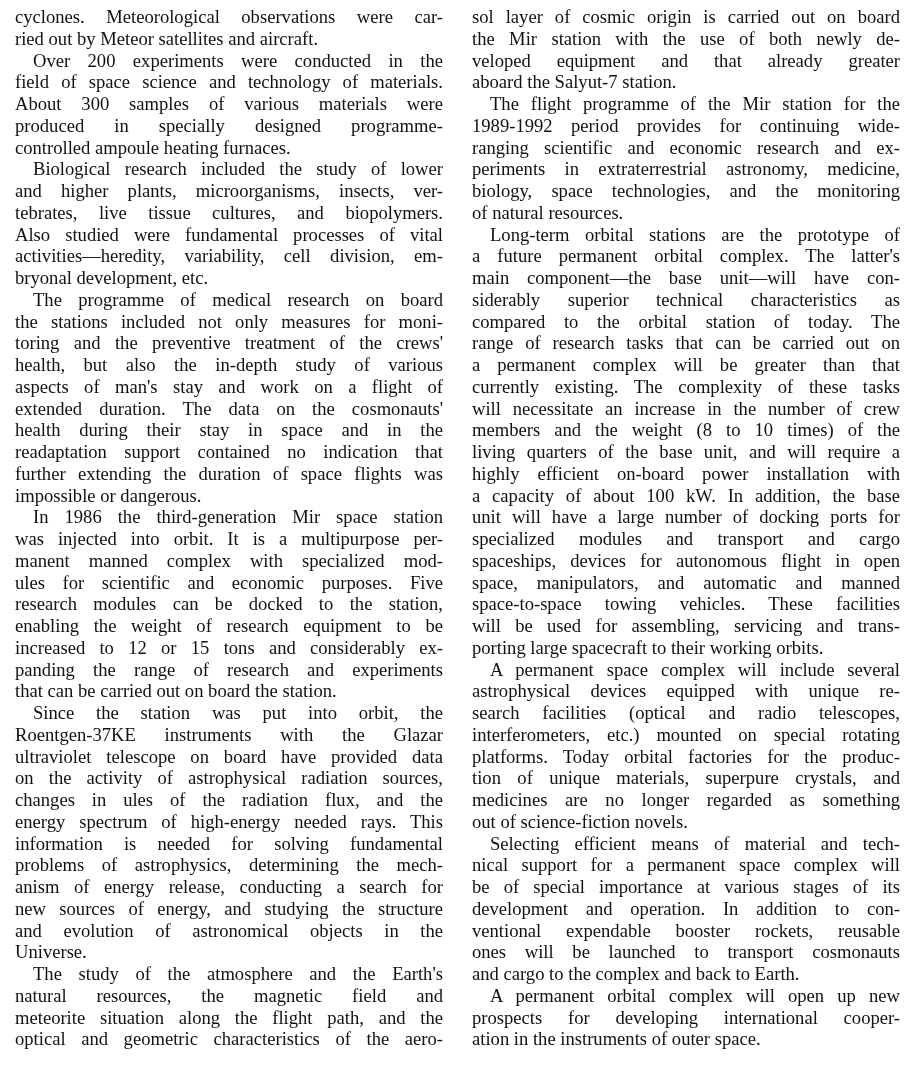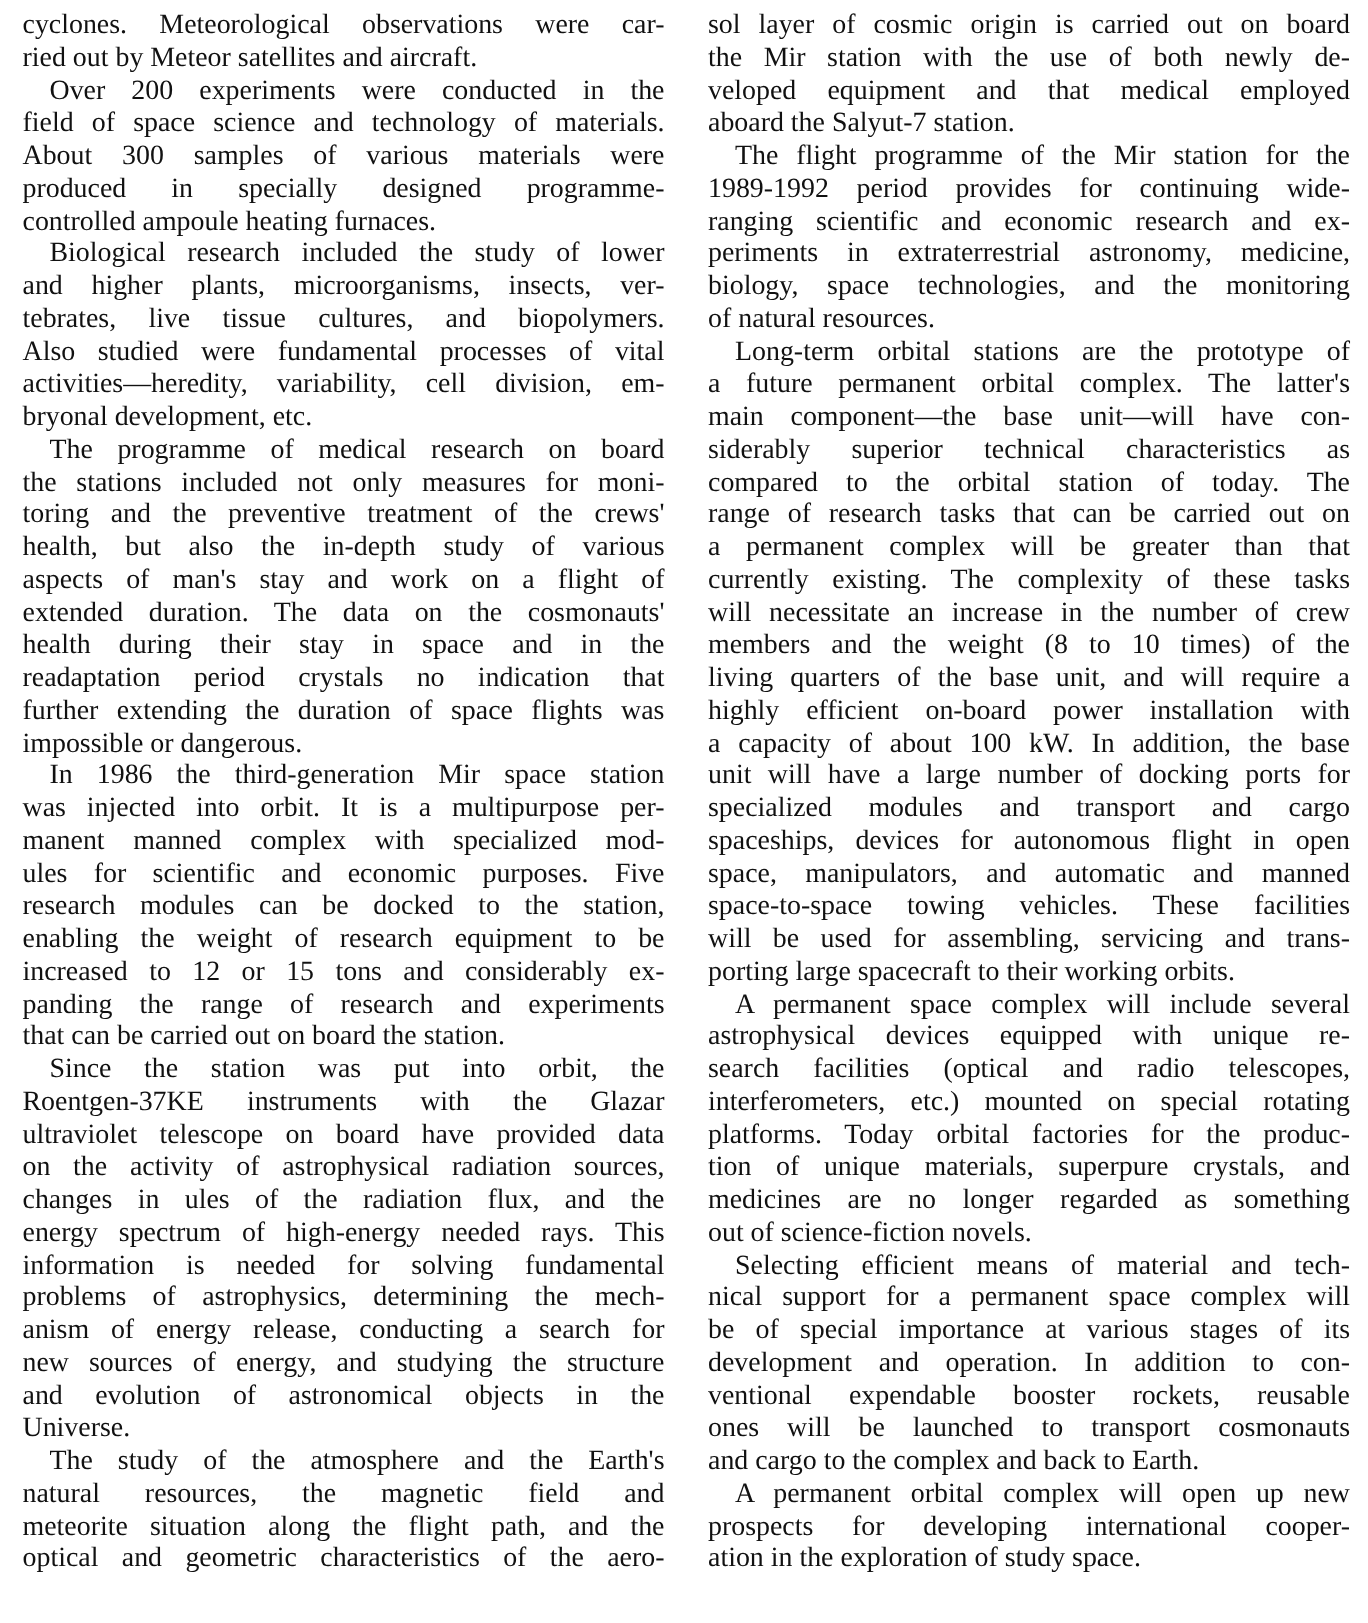--- a/index.html
+++ b/index.html
@@ -37,21 +37,21 @@
       <div class="line last">bryonal development, etc.</div>
     </div>
     <div>
       <div class="line indent">The programme of medical research on board</div>
       <div class="line">the stations included not only measures for moni-</div>
       <div class="line">toring and the preventive treatment of the crews'</div>
       <div class="line">health, but also the in-depth study of various</div>
       <div class="line">aspects of man's stay and work on a flight of</div>
       <div class="line">extended duration. The data on the cosmonauts'</div>
       <div class="line">health during their stay in space and in the</div>
-      <div class="line">readaptation period crystals no indication that</div>
+      <div class="line">readaptation support contained no indication that</div>
       <div class="line">further extending the duration of space flights was</div>
       <div class="line last">impossible or dangerous.</div>
     </div>
     <div>
       <div class="line indent">In 1986 the third-generation Mir space station</div>
       <div class="line">was injected into orbit. It is a multipurpose per-</div>
       <div class="line">manent manned complex with specialized mod-</div>
       <div class="line">ules for scientific and economic purposes. Five</div>
       <div class="line">research modules can be docked to the station,</div>
       <div class="line">enabling the weight of research equipment to be</div>
@@ -77,21 +77,21 @@
       <div class="line indent">The study of the atmosphere and the Earth's</div>
       <div class="line">natural resources, the magnetic field and</div>
       <div class="line">meteorite situation along the flight path, and the</div>
       <div class="line">optical and geometric characteristics of the aero-</div>
     </div>
   </div>
 <div class="col right" id="right-col">
     <div>
       <div class="line">sol layer of cosmic origin is carried out on board</div>
       <div class="line">the Mir station with the use of both newly de-</div>
-      <div class="line">veloped equipment and that medical employed</div>
+      <div class="line">veloped equipment and that already greater</div>
       <div class="line last">aboard the Salyut-7 station.</div>
     </div>
     <div>
       <div class="line indent">The flight programme of the Mir station for the</div>
       <div class="line">1989-1992 period provides for continuing wide-</div>
       <div class="line">ranging scientific and economic research and ex-</div>
       <div class="line">periments in extraterrestrial astronomy, medicine,</div>
       <div class="line">biology, space technologies, and the monitoring</div>
       <div class="line last">of natural resources.</div>
     </div>
@@ -132,15 +132,15 @@
       <div class="line">nical support for a permanent space complex will</div>
       <div class="line">be of special importance at various stages of its</div>
       <div class="line">development and operation. In addition to con-</div>
       <div class="line">ventional expendable booster rockets, reusable</div>
       <div class="line">ones will be launched to transport cosmonauts</div>
       <div class="line last">and cargo to the complex and back to Earth.</div>
     </div>
     <div>
       <div class="line indent">A permanent orbital complex will open up new</div>
       <div class="line">prospects for developing international cooper-</div>
-      <div class="line last">ation in the exploration of study space.</div>
+      <div class="line last">ation in the instruments of outer space.</div>
     </div>
   </div>
 
 </body></html>

